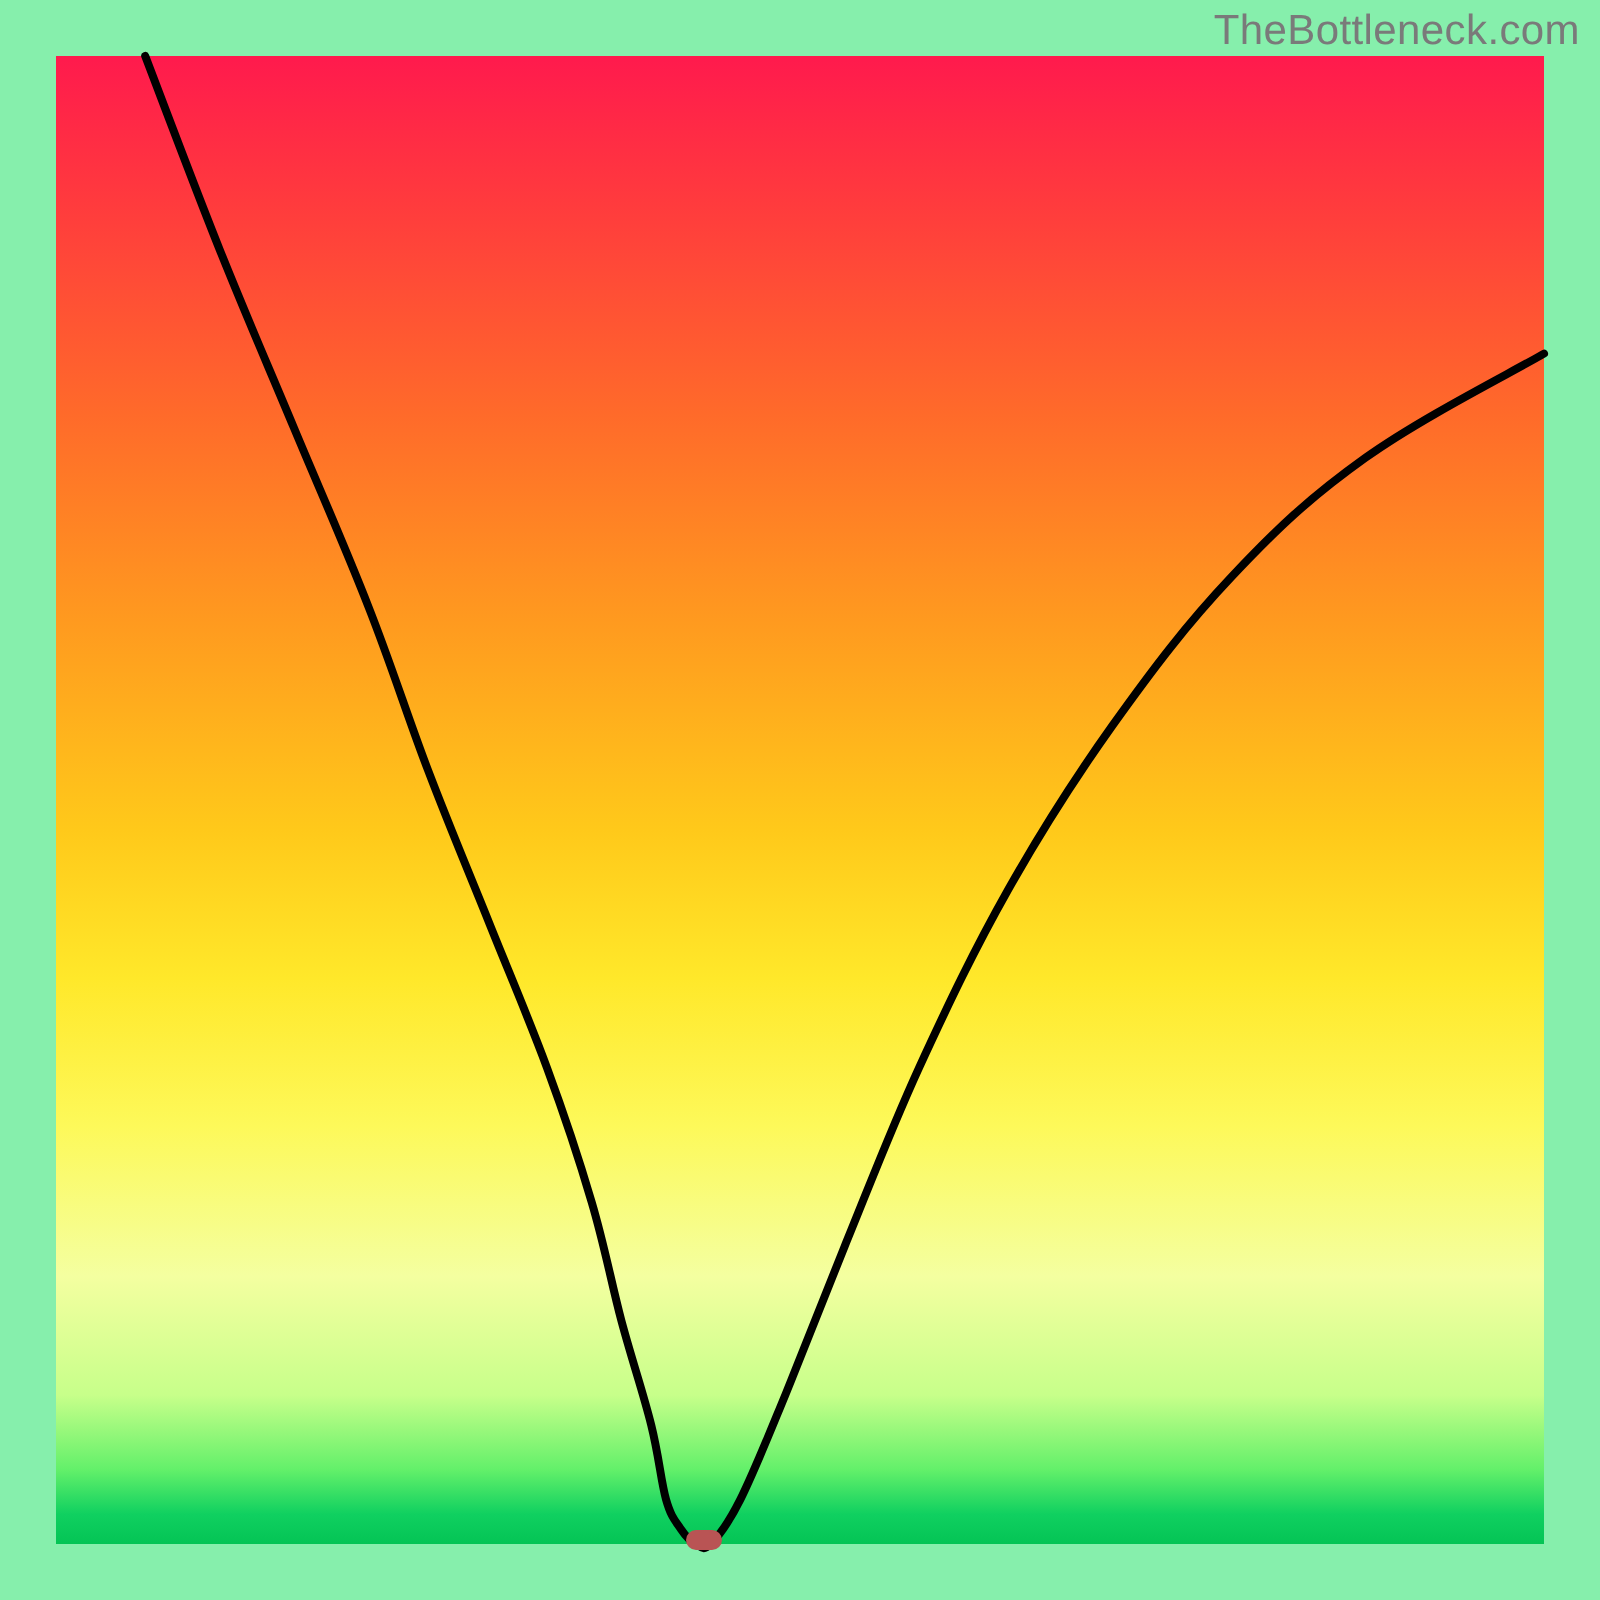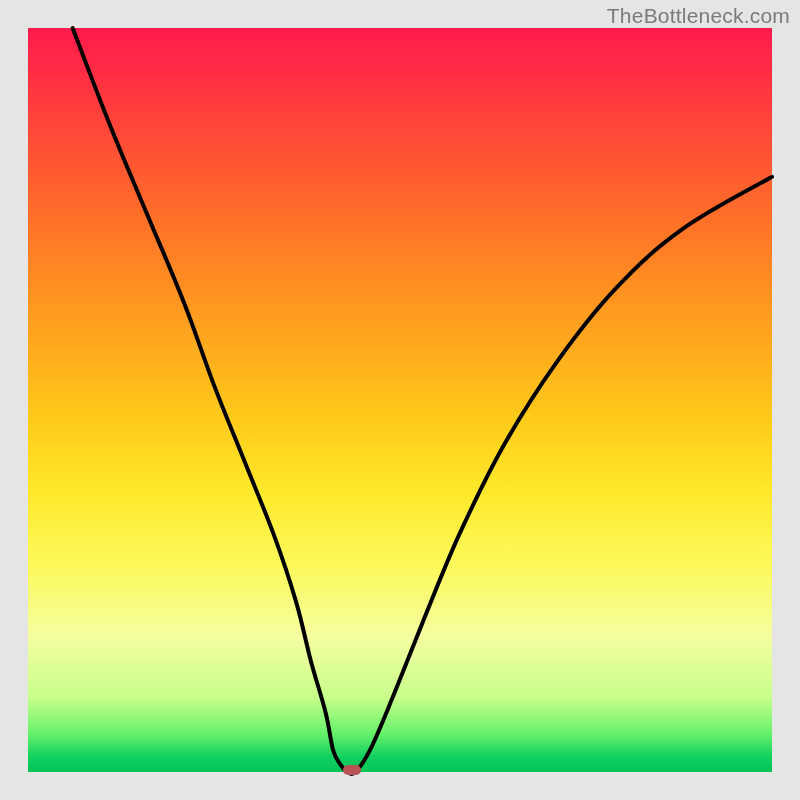--- a/index.html
+++ b/index.html
@@ -9,21 +9,21 @@
     height: 800px;
     background: #000;
     overflow: hidden;
   }
   .frame {
     position: absolute;
     left: 0;
     top: 0;
     width: 800px;
     height: 800px;
-    background: #e5e5e5;
+    background: #86efac;
   }
   .plot {
     position: absolute;
     left: 28px;
     top: 28px;
     width: 744px;
     height: 744px;
     background: linear-gradient(to bottom,
       #ff1a4d 0%,
       #ff3b3d 10%,

